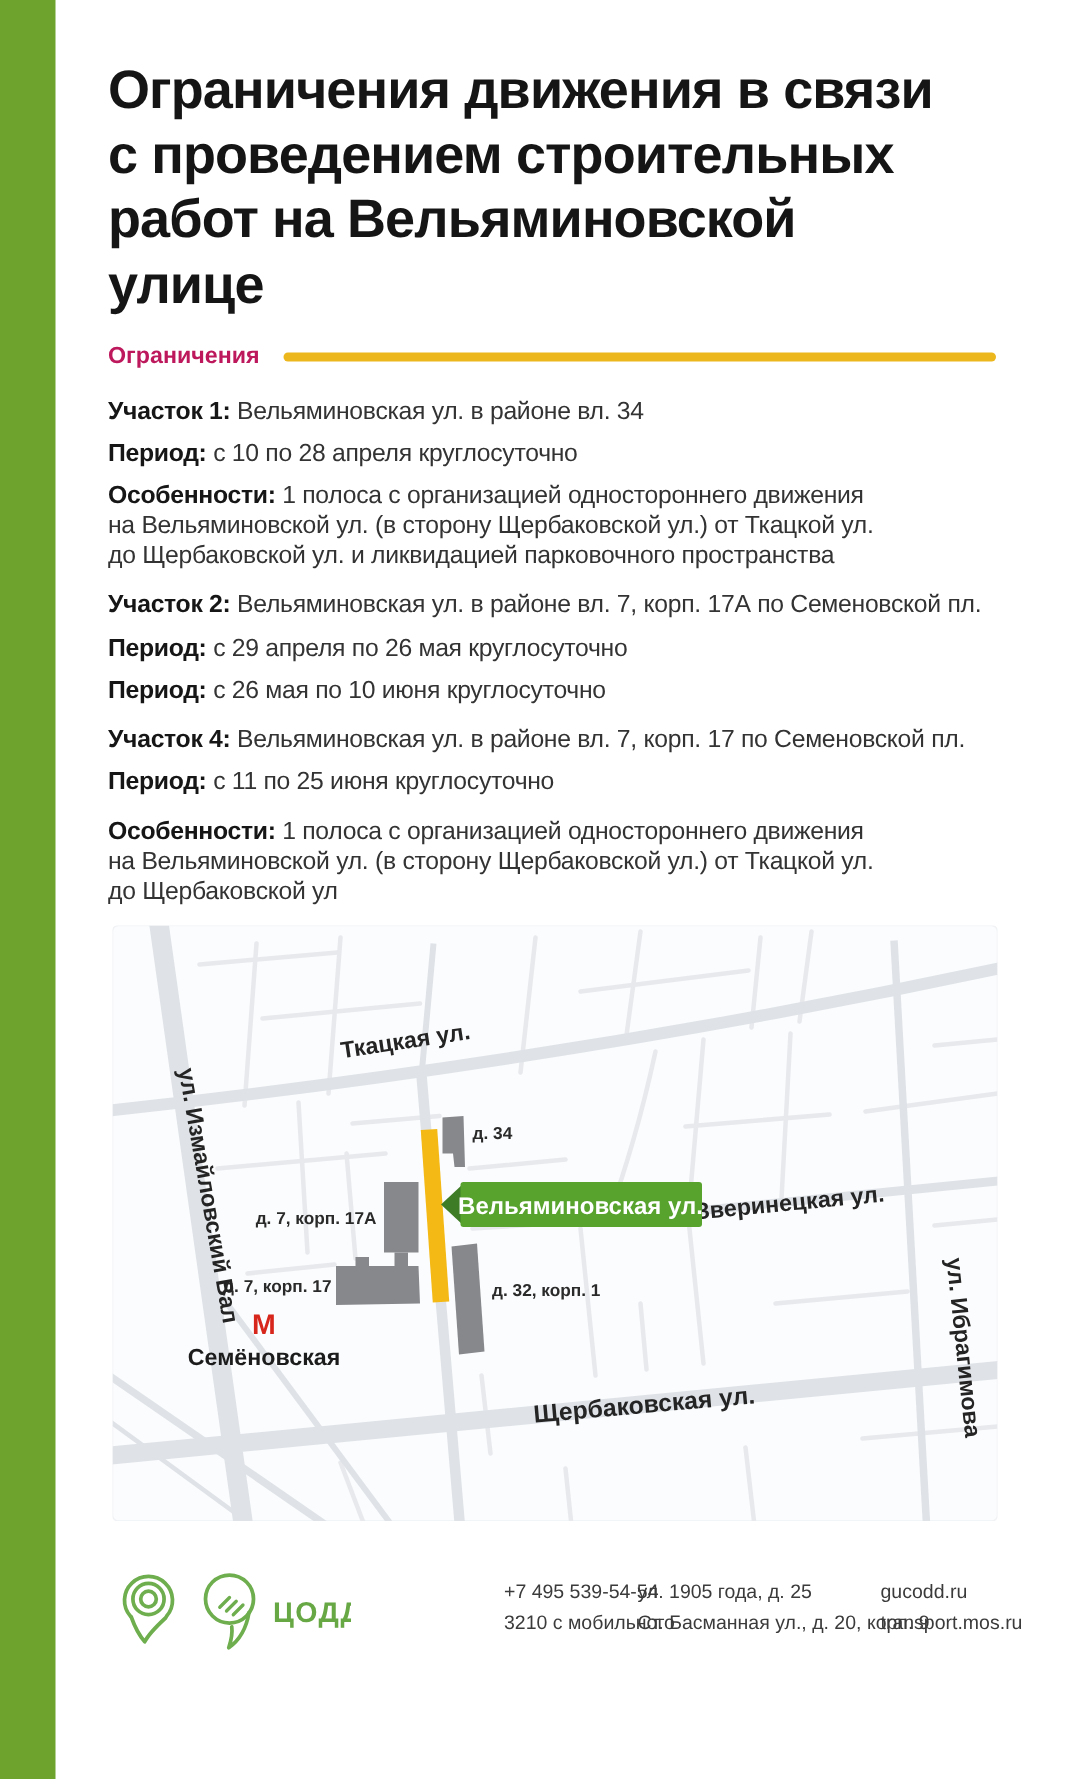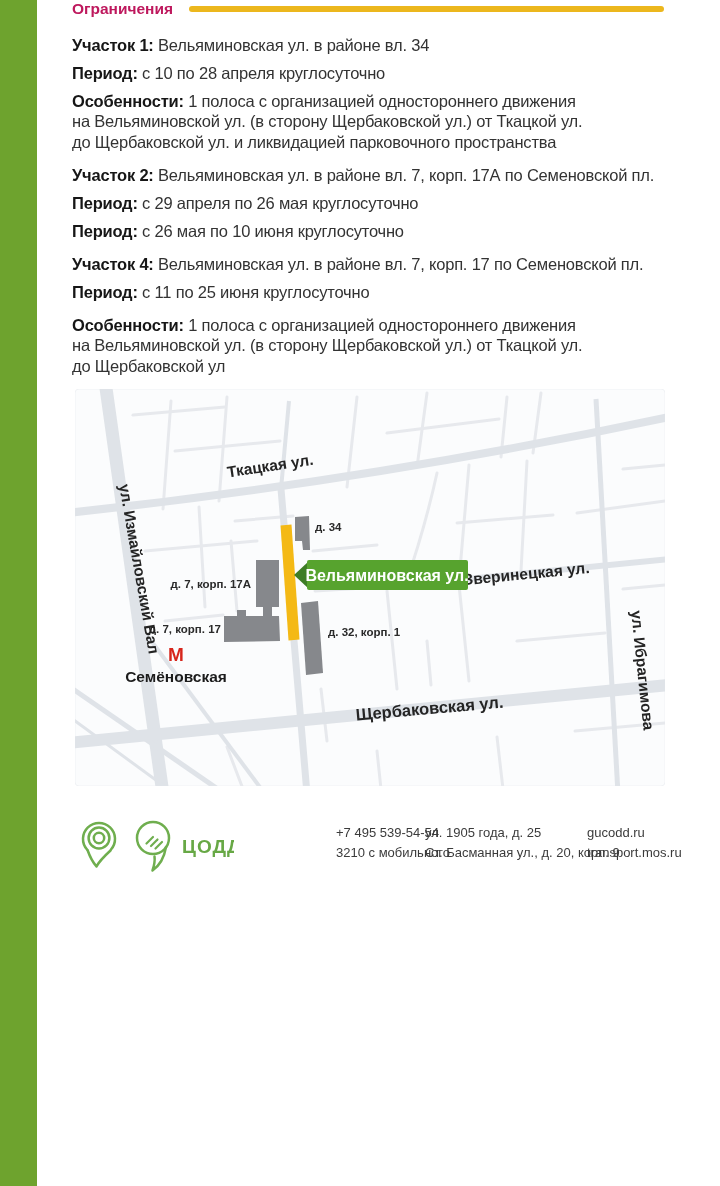--- a/index.html
+++ b/index.html
@@ -31,20 +31,24 @@
   .f-links{left:515px;}
   svg text{font-family:"Liberation Sans","DejaVu Sans",sans-serif;}
 </style>
 </head>
 <body>
 
 <div class="page">
   <div class="green-bar"></div>
 
   <div class="content">
+    <h1 class="title">Ограничения движения в связи
+с проведением строительных
+работ на Вельяминовской
+улице</h1>
 
     <div class="section-row">
       <span class="section-label">Ограничения</span>
       <span class="section-rule"></span>
     </div>
 
     <div id="restrictions">
         <p class="item"><b class="lbl">Участок 1:</b> <span class="txt">Вельяминовская ул. в районе вл. 34</span></p>
         <p class="item"><b class="lbl">Период:</b> <span class="txt">с 10 по 28 апреля круглосуточно</span></p>
         <p class="item"><b class="lbl">Особенности:</b> <span class="txt">1 полоса с организацией одностороннего движения

